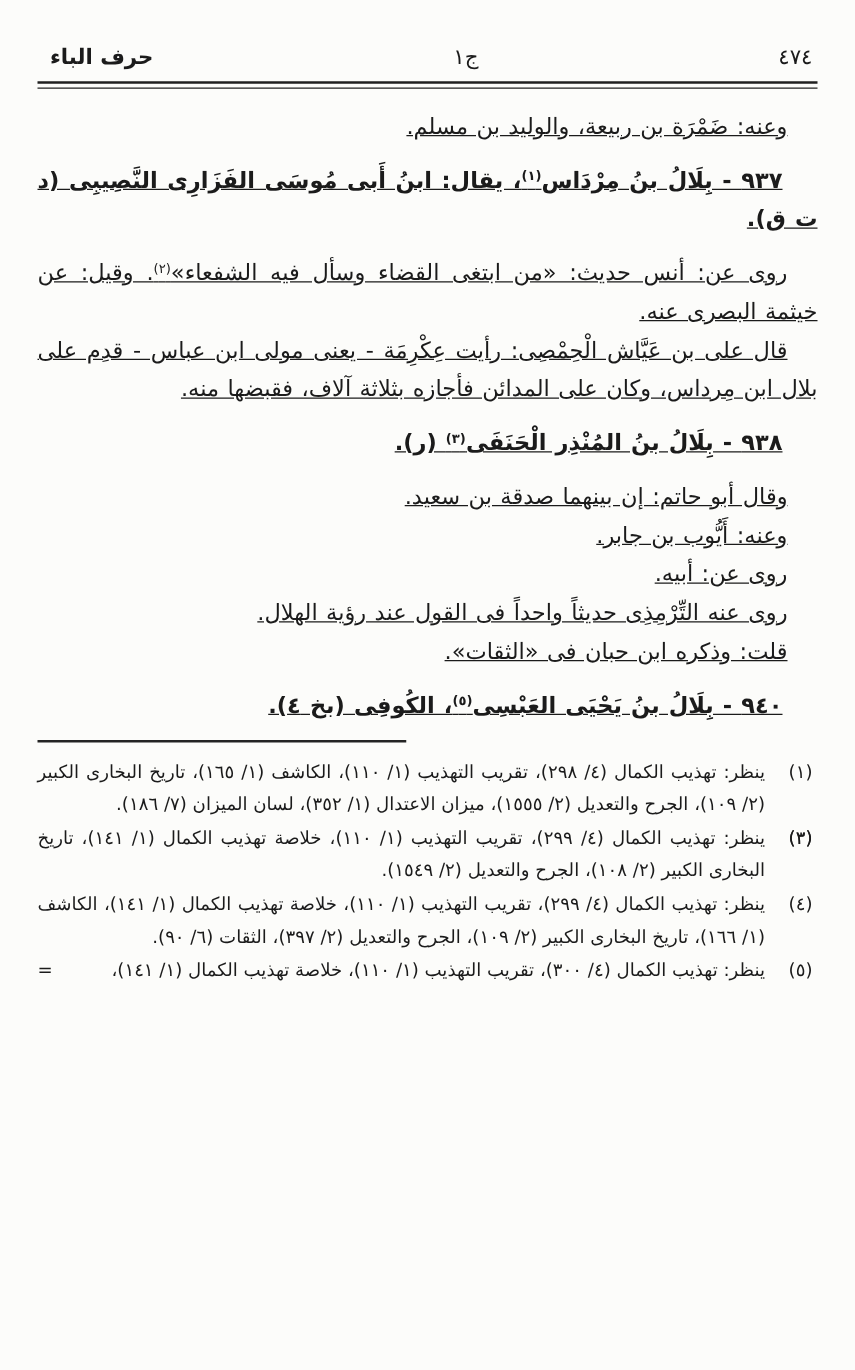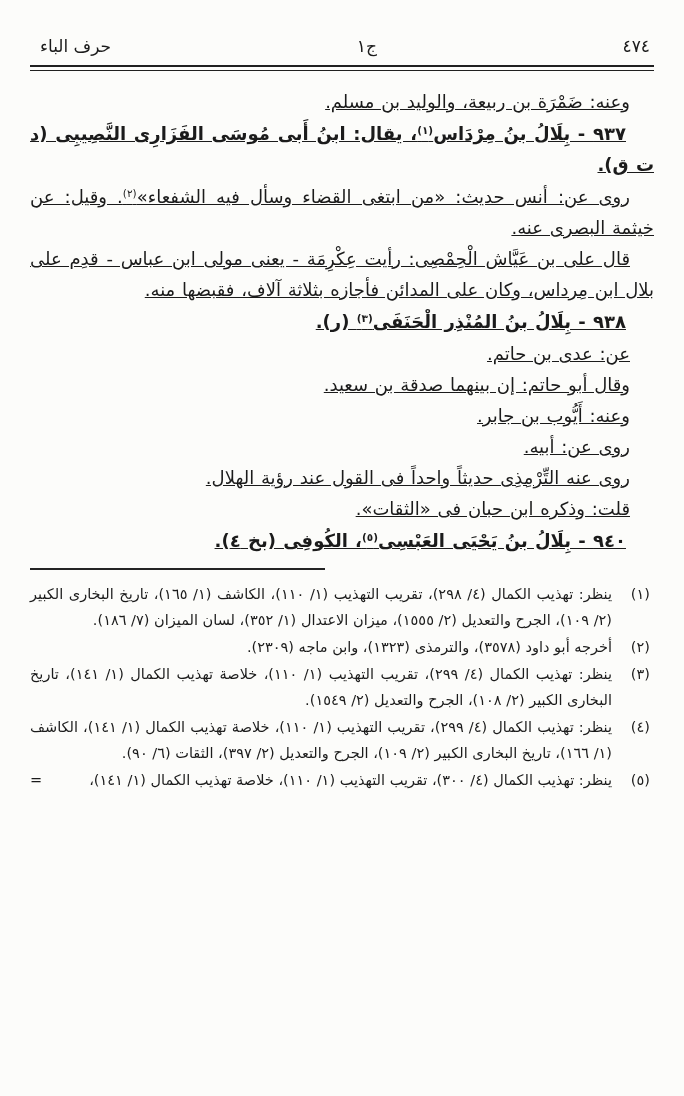--- a/index.html
+++ b/index.html
@@ -20,42 +20,42 @@
     direction:rtl;
     overflow:hidden;
   }
   .page-head{
     display:flex;
     justify-content:space-between;
     align-items:baseline;
     font-size:17px;
     padding:0 4px 9px 4px;
   }
-  .page-head .chapter{ padding-left:6px; }
+  .page-head .chapter{ padding-left:6px;font-weight:bold; }
   .header-rule{
     height:3px;
     border-top:2px solid #202020;
     border-bottom:1px solid #202020;
   }
   .body-text{
     margin-top:15px;
     font-size:18px;
     line-height:31px;
     text-align:justify;
     text-decoration:underline;
   }
   .para{
     margin:0;
     text-indent:24px;
     word-spacing:1px;
   }
   .para.heading{
     font-weight:bold;
     text-indent:28px;
-    margin:1px 0;
+    margin:12px 0;
   }
   sup{
     font-size:10.5px;
     line-height:0;
     vertical-align:6px;
   }
   .footnote-rule{
     width:295px;
     border-top:2px solid #242424;
     margin:12px auto 11px 0;
@@ -93,32 +93,31 @@
   </header>
 
   <div class="header-rule"></div>
 
   <main class="body-text" id="paragraphs">
       <p class="para"><span>وعنه: ضَمْرَة بن ربيعة، والوليد بن مسلم.</span></p>
       <p class="para heading"><span>٩٣٧ - بِلَالُ بنُ مِرْدَاس</span><sup>(١)</sup><span>، يقال: ابنُ أَبى مُوسَى الفَزَارِى النَّصِيبِى (د ت ق).</span></p>
       <p class="para"><span>روى عن: أنس حديث: «من ابتغى القضاء وسأل فيه الشفعاء»</span><sup>(٢)</sup><span>. وقيل: عن خيثمة البصرى عنه.</span></p>
       <p class="para"><span>قال على بن عَيَّاش الْحِمْصِى: رأيت عِكْرِمَة - يعنى مولى ابن عباس - قدِم على بلال ابن مِرداس، وكان على المدائن فأجازه بثلاثة آلاف، فقبضها منه.</span></p>
       <p class="para heading"><span>٩٣٨ - بِلَالُ بنُ المُنْذِر الْحَنَفَى</span><sup>(٣)</sup><span> (ر).</span></p>
-      <p class="para"><span>عن: عدى بن حاتم.</span></p>
       <p class="para"><span>وقال أبو حاتم: إن بينهما صدقة بن سعيد.</span></p>
       <p class="para"><span>وعنه: أَيُّوب بن جابر.</span></p>
       <p class="para"><span>روى عن: أبيه.</span></p>
       <p class="para"><span>روى عنه التِّرْمِذِى حديثاً واحداً فى القول عند رؤية الهلال.</span></p>
       <p class="para"><span>قلت: وذكره ابن حبان فى «الثقات».</span></p>
       <p class="para heading"><span>٩٤٠ - بِلَالُ بنُ يَحْيَى العَبْسِى</span><sup>(٥)</sup><span>، الكُوفِى (بخ ٤).</span></p>
     </main>
 
   <div class="footnote-rule"></div>
 
   <section class="footnotes" id="footnotes">
       <div class="footnote"><span class="fn-marker">(١)</span><span>ينظر: تهذيب الكمال (٤/ ٢٩٨)، تقريب التهذيب (١/ ١١٠)، الكاشف (١/ ١٦٥)، تاريخ البخارى الكبير (٢/ ١٠٩)، الجرح والتعديل (٢/ ١٥٥٥)، ميزان الاعتدال (١/ ٣٥٢)، لسان الميزان (٧/ ١٨٦).</span></div>
-      <div class="footnote"><span class="fn-marker">(٢)</span><span>أخرجه أبو داود (٣٥٧٨)، والترمذى (١٣٢٣)، وابن ماجه (٢٣٠٩).</span></div>
+      <div class="footnote"><span class="fn-marker">(٢)</span></div>
       <div class="footnote"><span class="fn-marker">(٣)</span><span>ينظر: تهذيب الكمال (٤/ ٢٩٩)، تقريب التهذيب (١/ ١١٠)، خلاصة تهذيب الكمال (١/ ١٤١)، تاريخ البخارى الكبير (٢/ ١٠٨)، الجرح والتعديل (٢/ ١٥٤٩).</span></div>
       <div class="footnote"><span class="fn-marker">(٤)</span><span>ينظر: تهذيب الكمال (٤/ ٢٩٩)، تقريب التهذيب (١/ ١١٠)، خلاصة تهذيب الكمال (١/ ١٤١)، الكاشف (١/ ١٦٦)، تاريخ البخارى الكبير (٢/ ١٠٩)، الجرح والتعديل (٢/ ٣٩٧)، الثقات (٦/ ٩٠).</span></div>
       <div class="footnote"><span class="fn-marker">(٥)</span><span>ينظر: تهذيب الكمال (٤/ ٣٠٠)، تقريب التهذيب (١/ ١١٠)، خلاصة تهذيب الكمال (١/ ١٤١)،</span><span class="fn-cont">=</span></div>
     </section>
 
 </div>
 
 </body></html>

